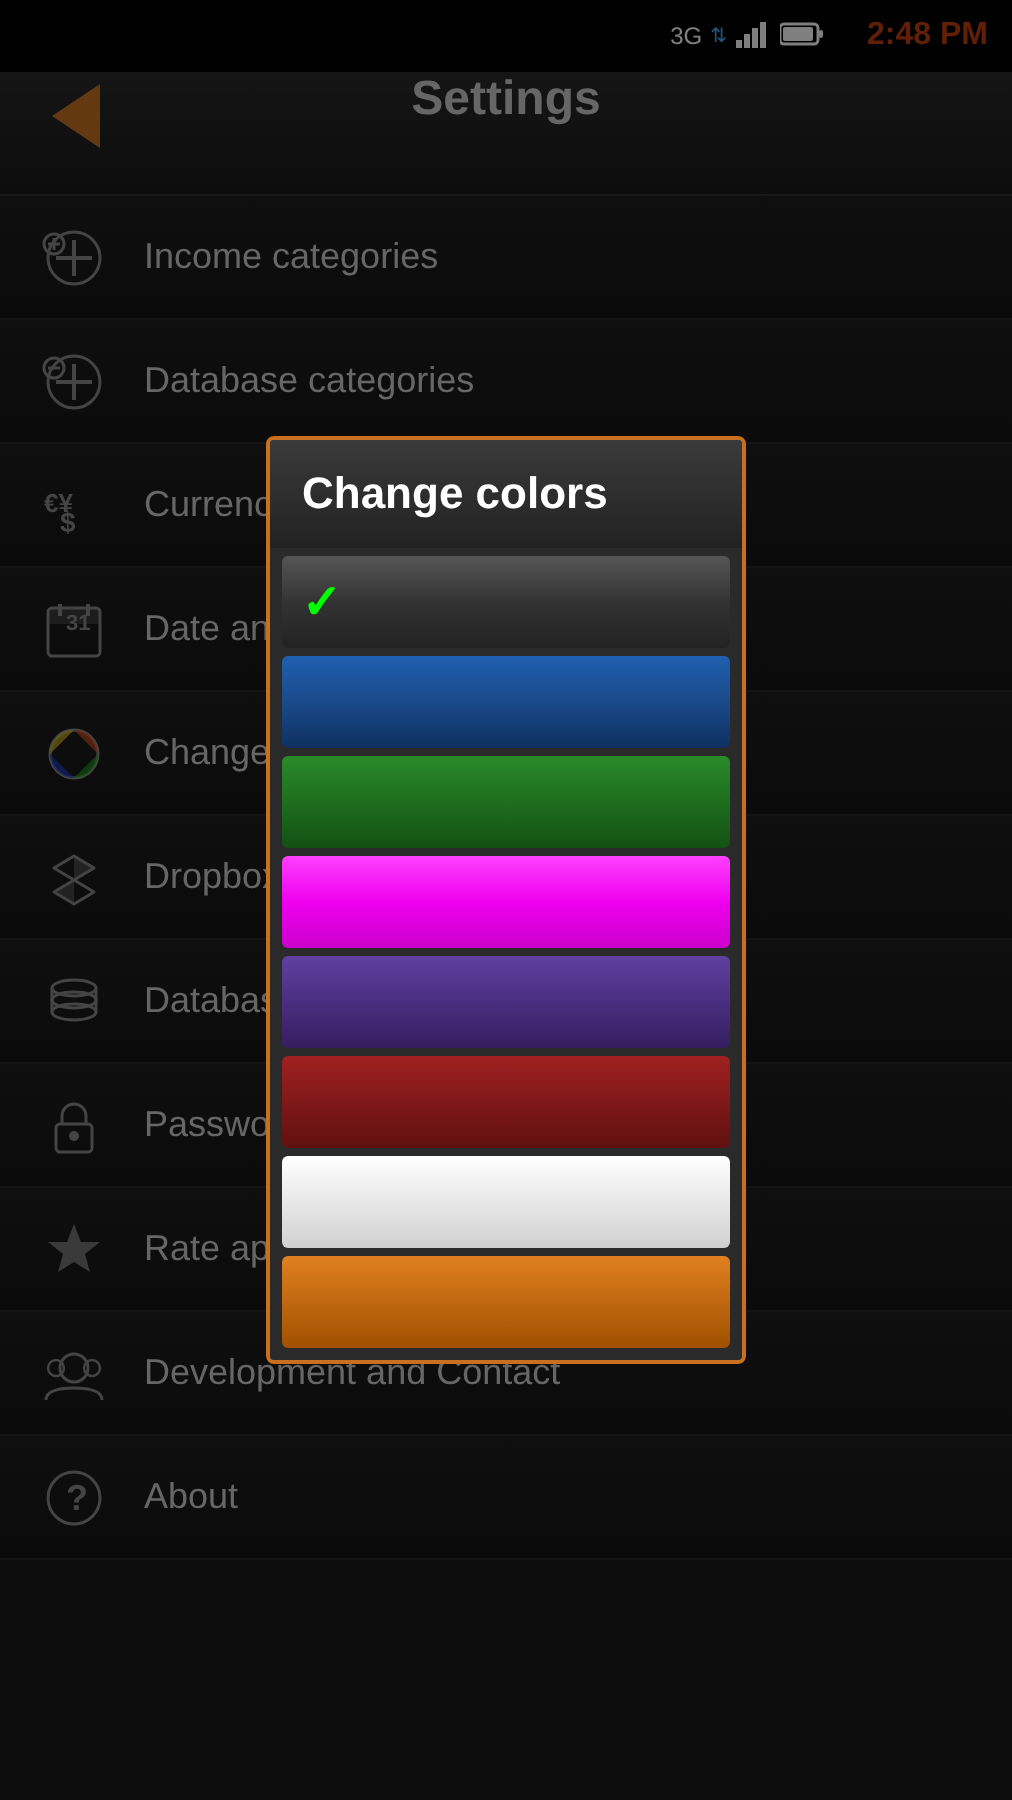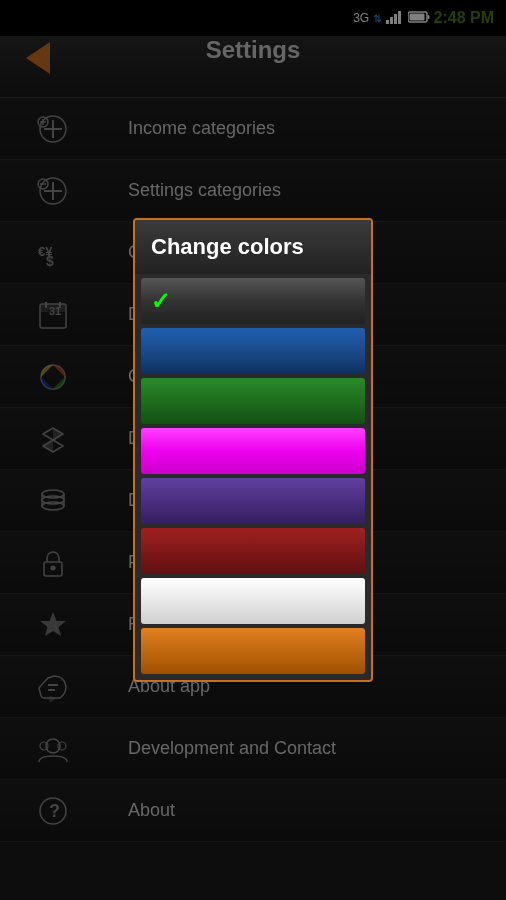--- a/index.html
+++ b/index.html
@@ -15,25 +15,25 @@
 
     
     .status-bar {
       width: 100%;
       height: 36px;
       background: #000;
       display: flex;
       align-items: center;
       justify-content: flex-end;
       padding-right: 12px;
-      gap: 4px;
+      gap: 22px;
     }
 
     .status-time {
-      color: #4d7c0f;
+      color: #c2410c;
       font-size: 16px;
       font-weight: bold;
     }
 
     .status-icons {
       display: flex;
       align-items: center;
       gap: 4px;
       color: #fff;
       font-size: 12px;
@@ -79,25 +79,24 @@
     
     .settings-list {
       width: 100%;
       padding: 0;
     }
 
     .settings-item {
       display: flex;
       align-items: center;
       height: 62px;
-      padding: 0 32px;
+      padding: 0 16px;
       border-bottom: 1px solid #2a2a2a;
       cursor: pointer;
       background: linear-gradient(180deg, #1e1e1e 0%, #161616 100%);
-      gap: 40px;
     }
 
     .item-icon {
       width: 42px;
       height: 42px;
       display: flex;
       align-items: center;
       justify-content: center;
       margin-right: 14px;
       flex-shrink: 0;
@@ -255,21 +254,21 @@
   <div class="settings-item">
     <div class="item-icon">
       <svg width="34" height="34" viewBox="0 0 34 34">
         <circle cx="17" cy="17" r="13" fill="none" stroke="#888" stroke-width="1.5"></circle>
         <line x1="17" y1="8" x2="17" y2="26" stroke="#888" stroke-width="2"></line>
         <line x1="8" y1="17" x2="26" y2="17" stroke="#888" stroke-width="2"></line>
         <circle cx="7" cy="10" r="5" fill="none" stroke="#888" stroke-width="1.5"></circle>
         <line x1="4" y1="10" x2="10" y2="10" stroke="#888" stroke-width="1.5"></line>
       </svg>
     </div>
-    <span class="item-label">Settings categories</span>
+    <span class="item-label">Database categories</span>
   </div>
 
   <div class="settings-item">
     <div class="item-icon">
       <svg width="34" height="34" viewBox="0 0 34 34">
         <text x="2" y="20" font-size="13" fill="#888" font-weight="bold">€¥</text>
         <text x="10" y="30" font-size="14" fill="#888" font-weight="bold">$</text>
       </svg>
     </div>
     <span class="item-label">Currency format</span>
@@ -339,31 +338,20 @@
 
   <div class="settings-item">
     <div class="item-icon">
       <svg width="34" height="34" viewBox="0 0 34 34">
         <polygon points="17,4 20.5,13 30,13 22.5,19 25,28 17,23 9,28 11.5,19 4,13 13.5,13" fill="#888" opacity="0.8"></polygon>
       </svg>
     </div>
     <span class="item-label">Rate app</span>
   </div>
 
-  <div class="settings-item">
-    <div class="item-icon">
-      <svg width="34" height="34" viewBox="0 0 34 34">
-        <path d="M8 28 Q6 28 5 26 L3 18 Q8 12 12 8 L18 6 Q28 6 30 16 Q30 24 24 28 Z" fill="none" stroke="#888" stroke-width="1.5"></path>
-        <polyline points="14,26 14,32 20,28" fill="#888" opacity="0.5" stroke="#888" stroke-width="1"></polyline>
-        <line x1="12" y1="15" x2="22" y2="15" stroke="#888" stroke-width="2"></line>
-        <line x1="12" y1="20" x2="19" y2="20" stroke="#888" stroke-width="2"></line>
-      </svg>
-    </div>
-    <span class="item-label">About app</span>
-  </div>
 
 
   <div class="settings-item">
     <div class="item-icon">
       <svg width="34" height="34" viewBox="0 0 34 34">
         <circle cx="17" cy="14" r="7" fill="none" stroke="#888" stroke-width="1.5"></circle>
         <circle cx="8" cy="14" r="4" fill="none" stroke="#888" stroke-width="1.2"></circle>
         <circle cx="26" cy="14" r="4" fill="none" stroke="#888" stroke-width="1.2"></circle>
         <path d="M3 30 Q3 24 17 24 Q31 24 31 30" fill="none" stroke="#888" stroke-width="1.5"></path>
       </svg>

